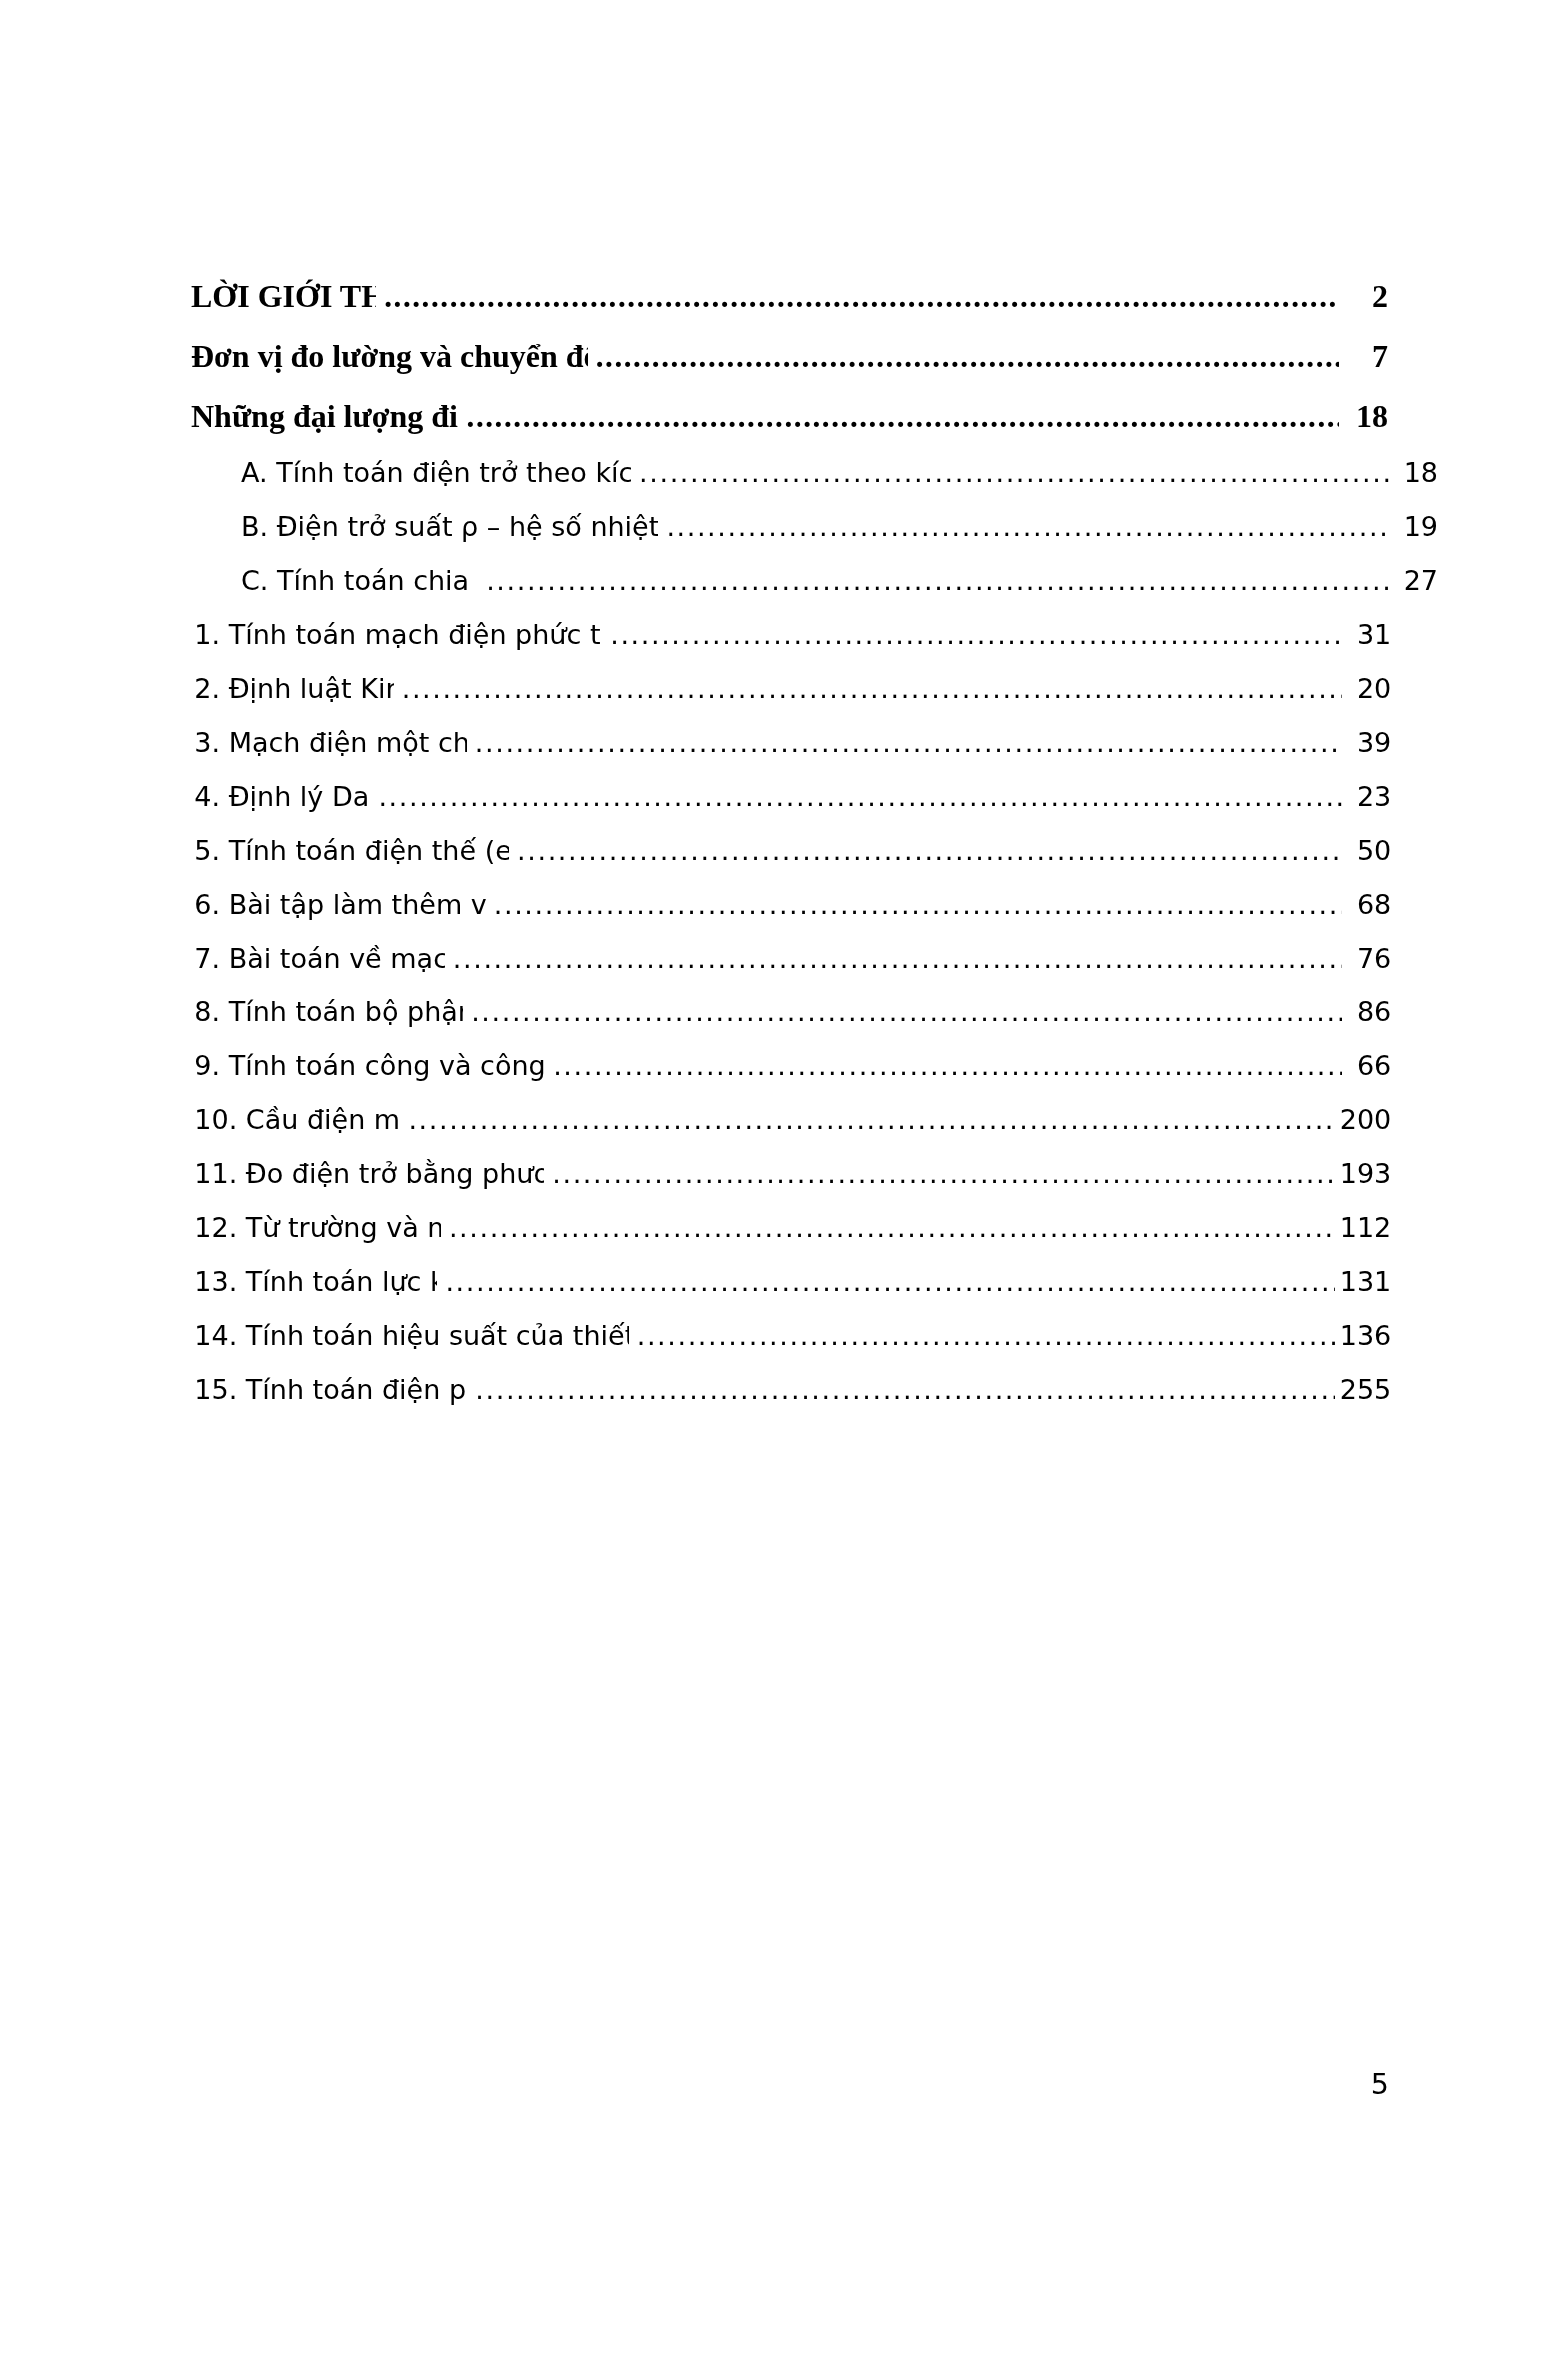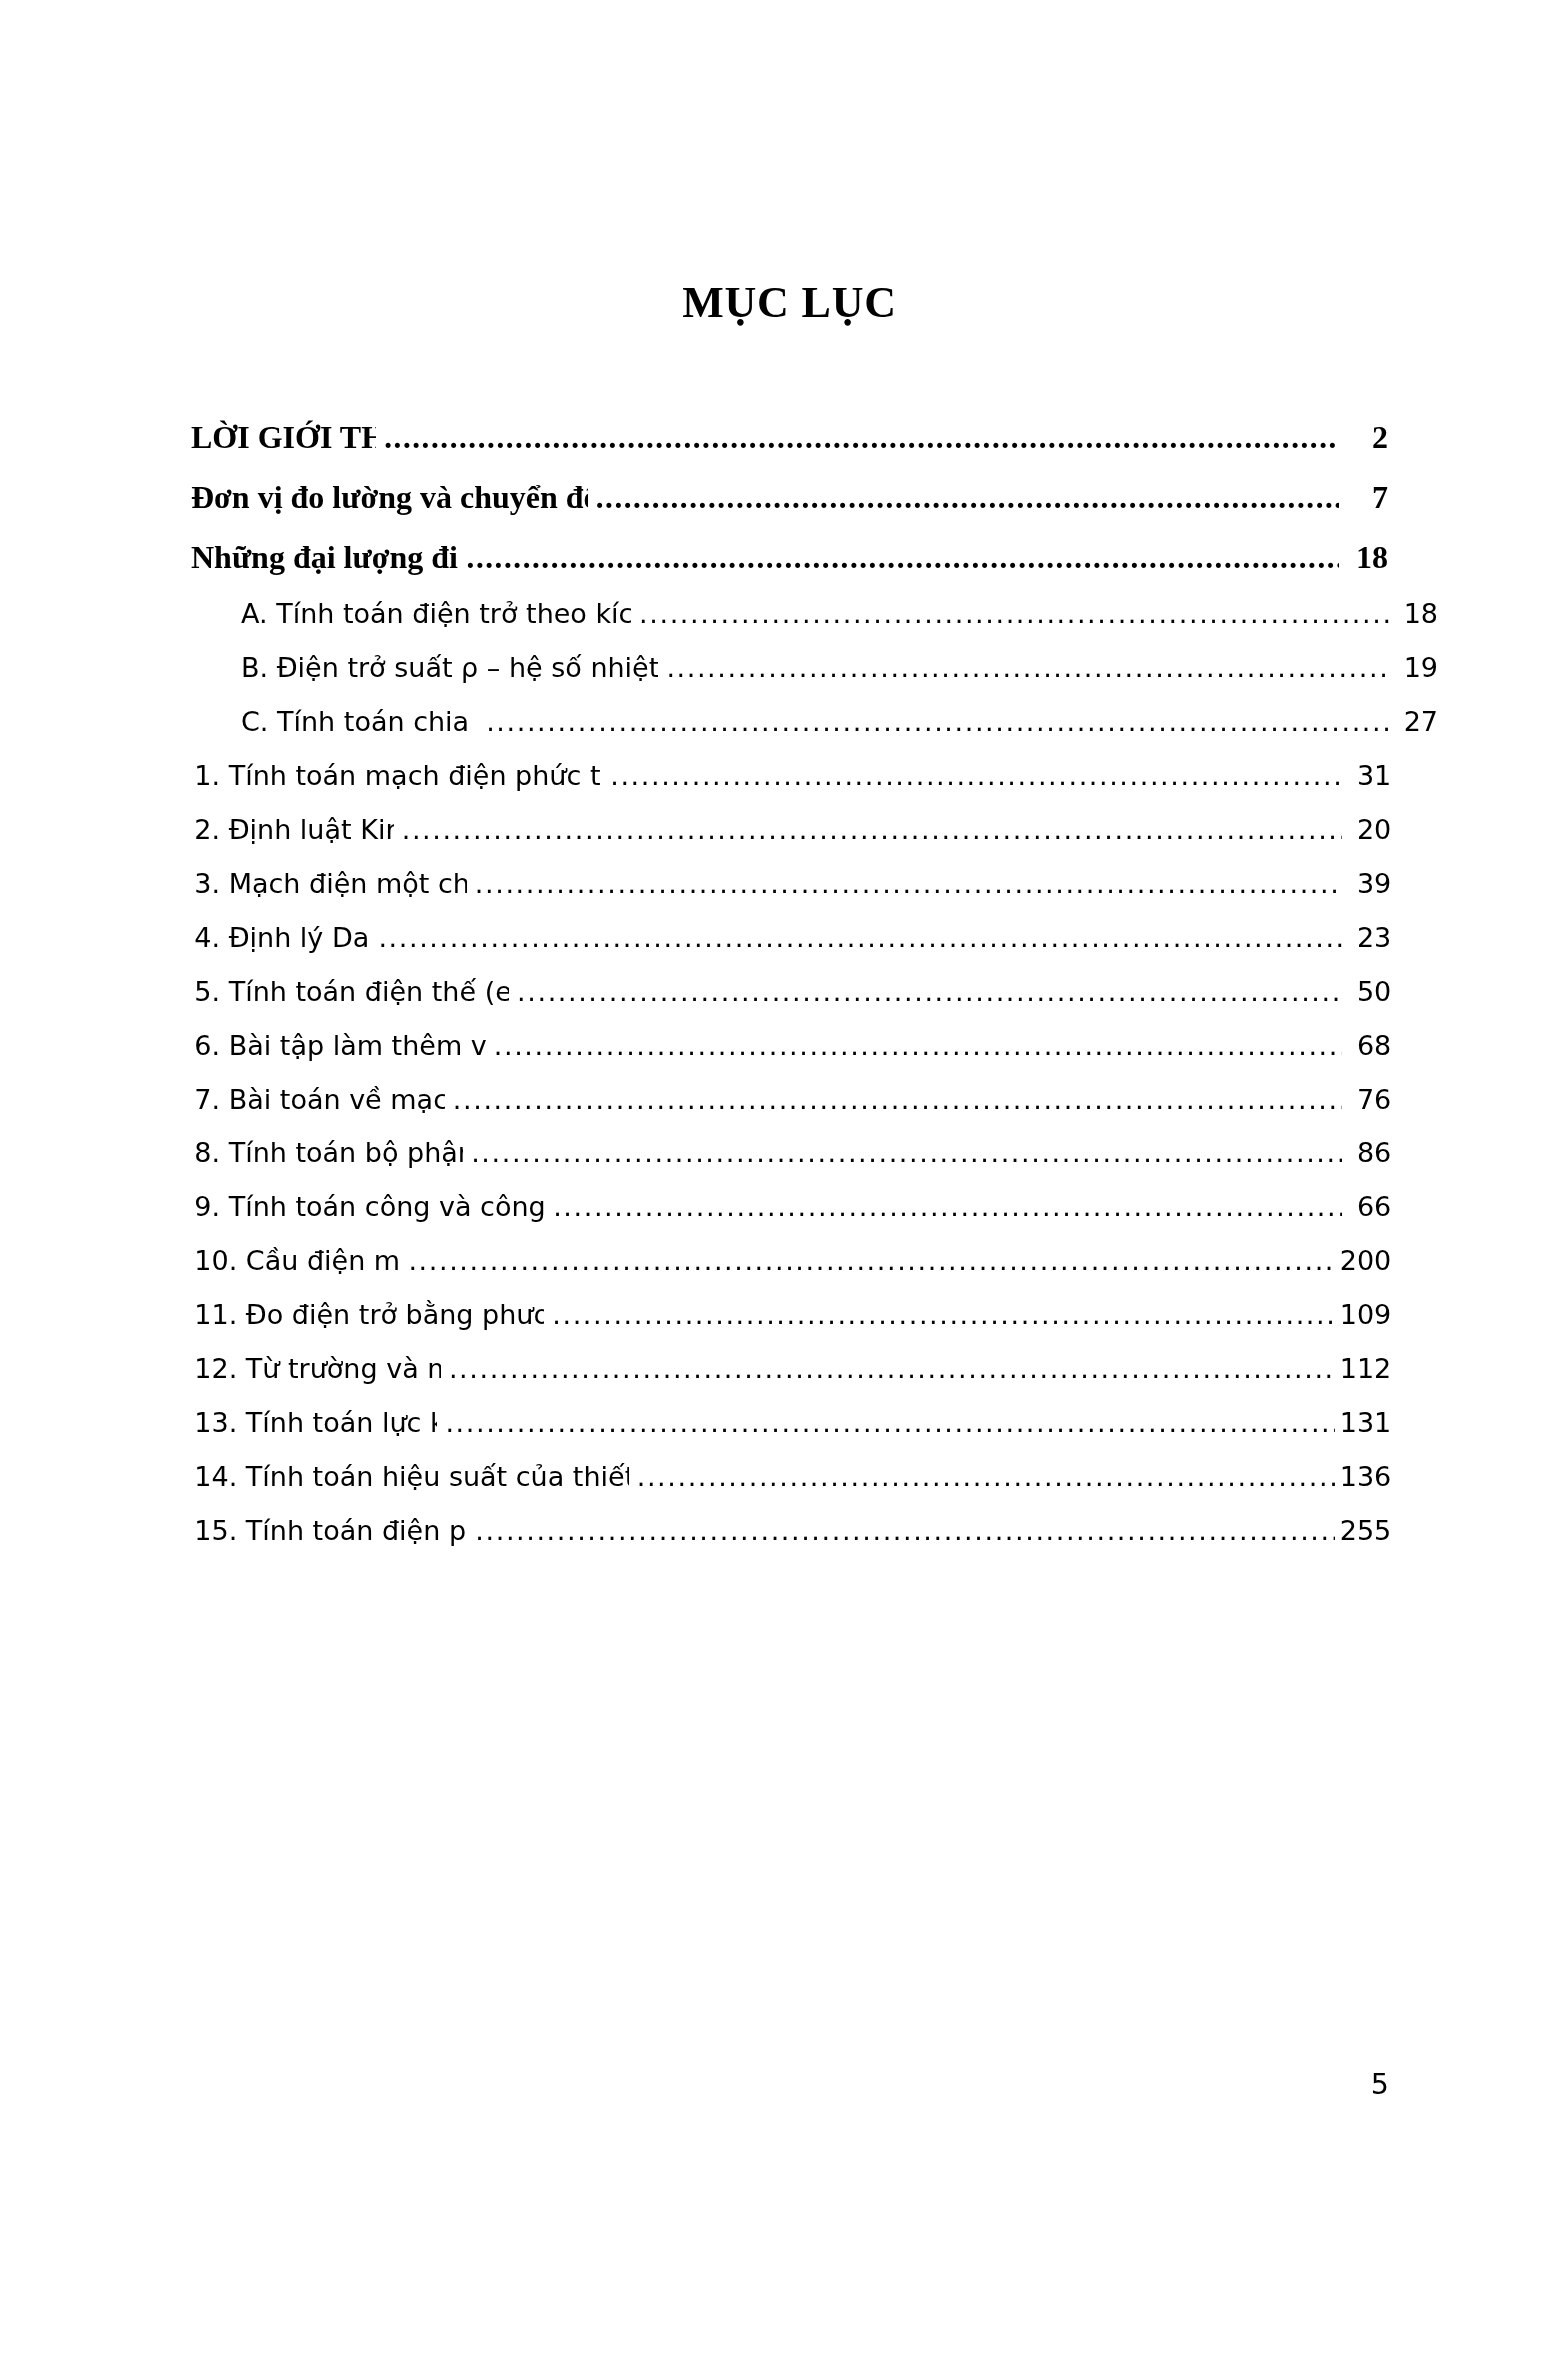--- a/index.html
+++ b/index.html
@@ -100,21 +100,20 @@
     font-size: 28.5px;
   }
 </style>
 </head>
 <body>
 
 <div class="page">
 
   <div class="content">
 
-    <div class="doc-title">MỤC LỤC</div>
 
     <ul class="toc" id="toc-list">
         <li class="toc-entry lvl-head">
           <span class="label">LỜI GIỚI THIỆU</span>
           <span class="dots">...........................................................................................................................................</span>
           <span class="pageno">2</span>
         </li>
         <li class="toc-entry lvl-head">
           <span class="label">Đơn vị đo lường và chuyển đổi các đơn vị đo lường</span>
           <span class="dots">...........................................................................................................................................</span>
@@ -186,21 +185,21 @@
           <span class="pageno">66</span>
         </li>
         <li class="toc-entry lvl-num">
           <span class="label">10. Cầu điện một chiều</span>
           <span class="dots">...........................................................................................................................................</span>
           <span class="pageno">200</span>
         </li>
         <li class="toc-entry lvl-num">
           <span class="label">11. Đo điện trở bằng phương pháp volt – ampe</span>
           <span class="dots">...........................................................................................................................................</span>
-          <span class="pageno">109</span>
+          <span class="pageno">193</span>
         </li>
         <li class="toc-entry lvl-num">
           <span class="label">12. Từ trường và mạch sắt từ</span>
           <span class="dots">...........................................................................................................................................</span>
           <span class="pageno">112</span>
         </li>
         <li class="toc-entry lvl-num">
           <span class="label">13. Tính toán lực kéo điện từ</span>
           <span class="dots">...........................................................................................................................................</span>
           <span class="pageno">131</span>

